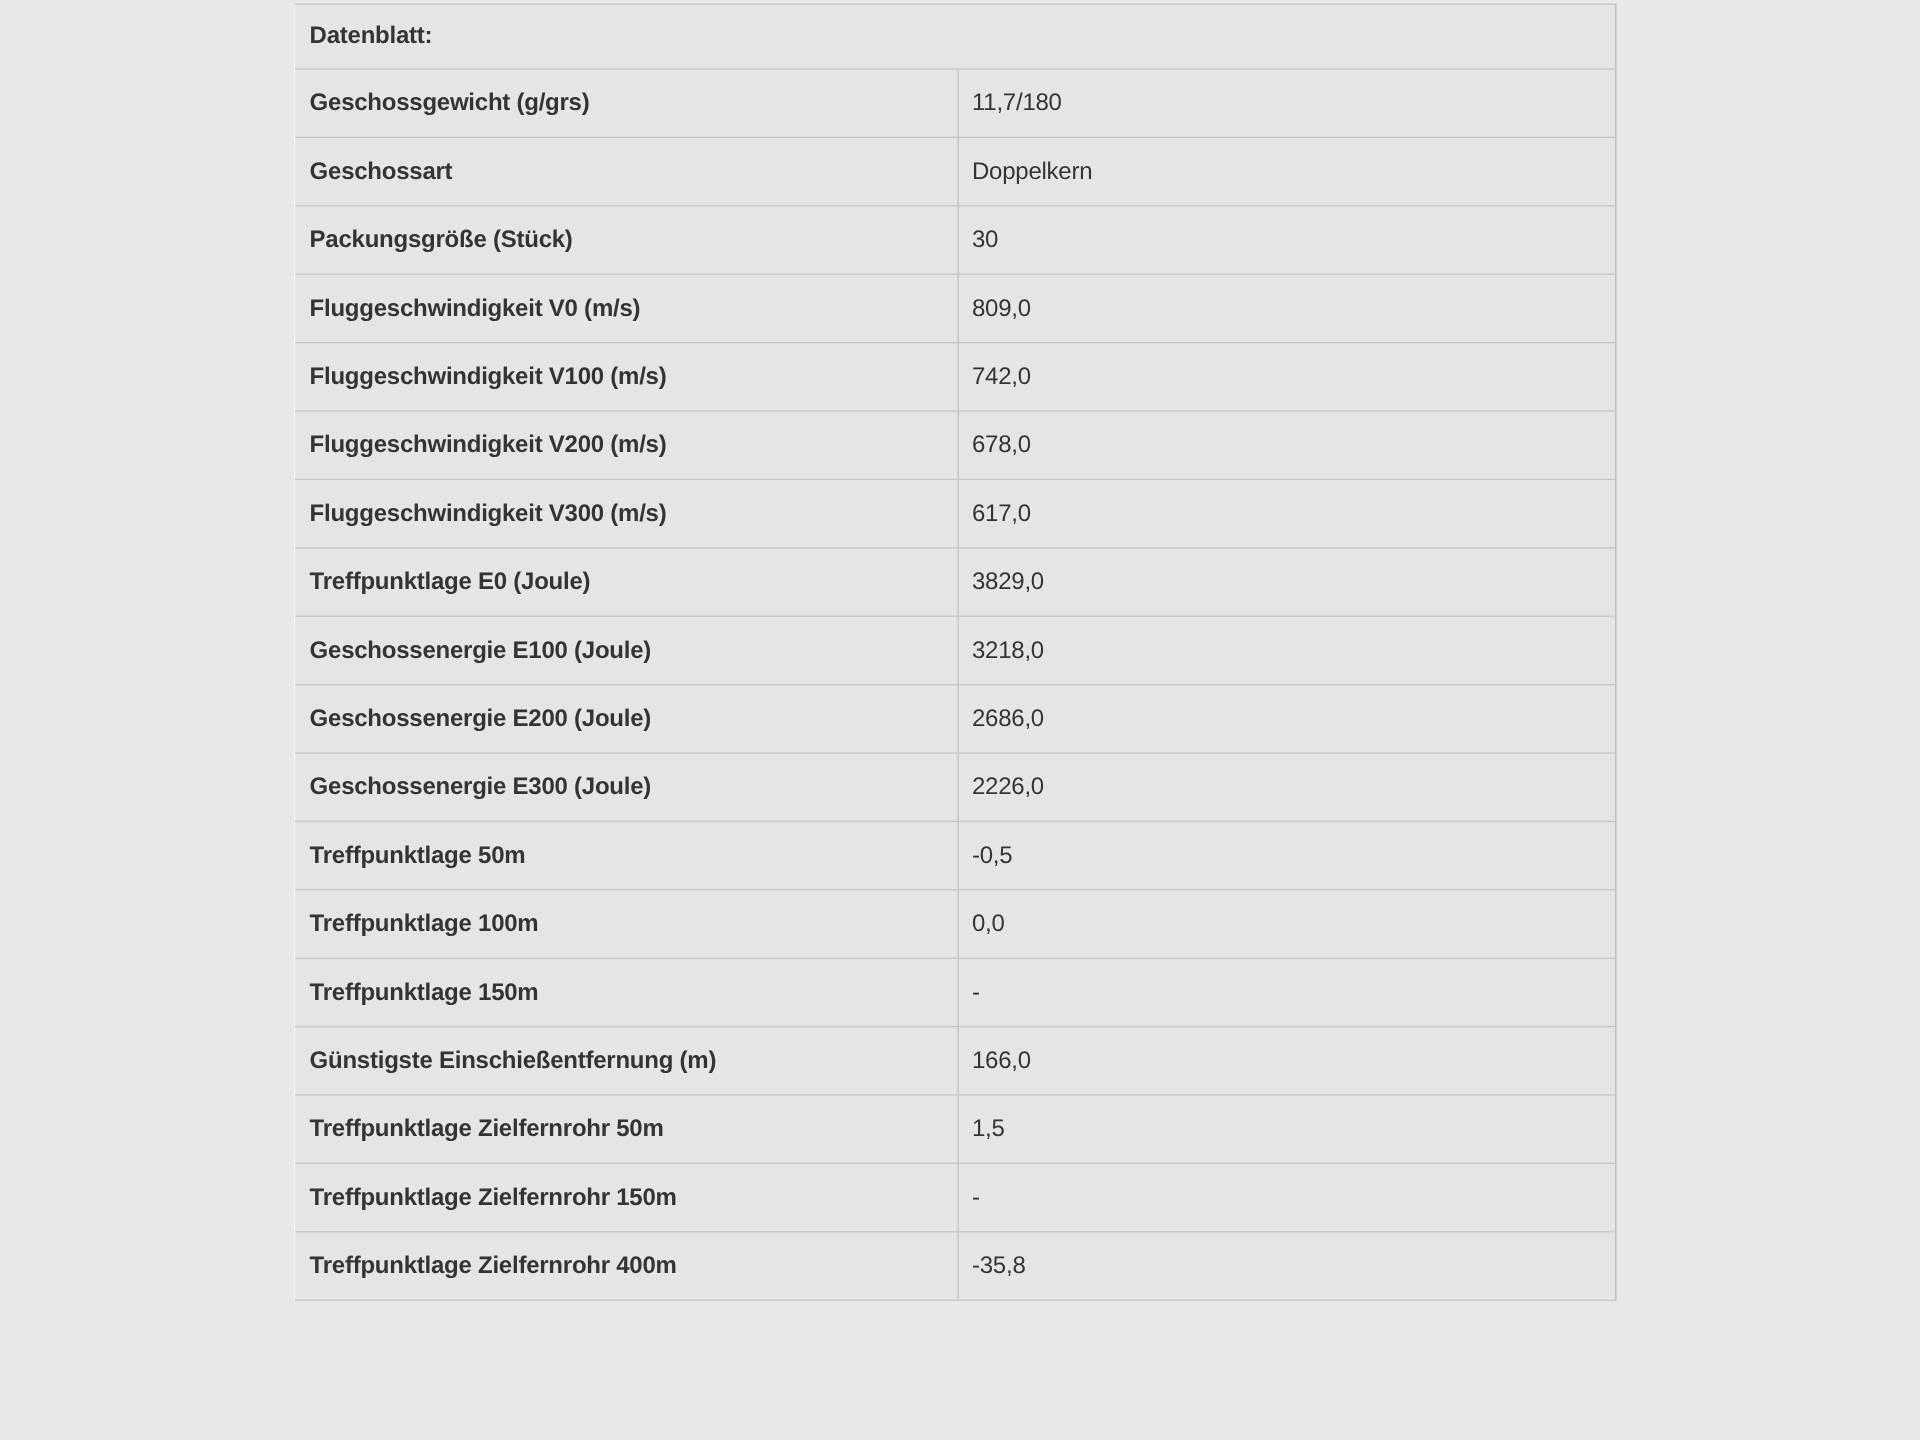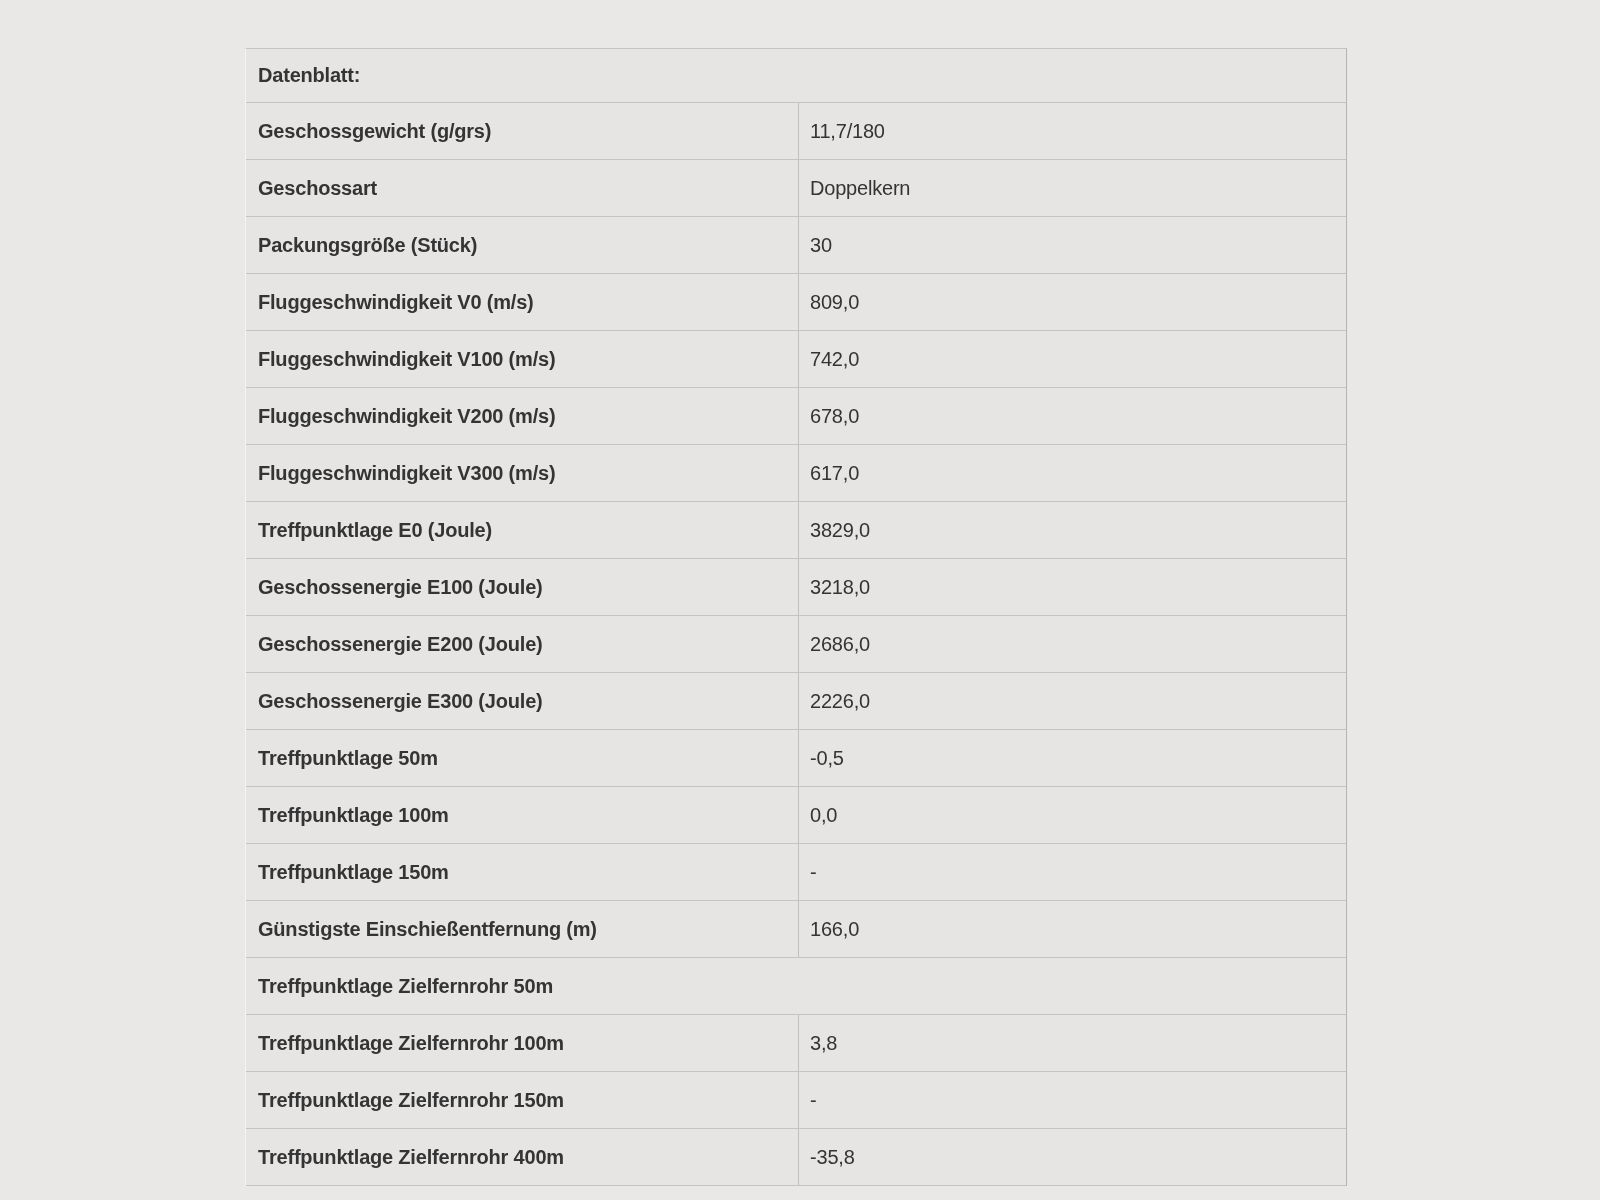--- a/index.html
+++ b/index.html
@@ -17,21 +17,20 @@
   .table-wrap {
     position: absolute;
     left: 245px;
     top: 3px;
     width: 1100px;
     background: var(--cell-bg, #e6e5e3);
     border-top: 1px solid var(--border-dark, #c6c5c3);
     border-left: 1px solid var(--border-light, #f4f3f1);
     border-right: 1px solid var(--border-edge, #b5b4b2);
     box-sizing: content-box;
-    margin-top: 45px;
   }
   .trow {
     display: flex;
     height: 56px;
     border-bottom: 1px solid var(--border-dark, #c5c4c2);
     box-sizing: content-box;
   }
   .trow.header {
     height: 53px;
   }
@@ -124,24 +123,21 @@
       <div class="trow">
         <div class="cell label">Treffpunktlage 150m</div>
         <div class="cell value">-</div>
       </div>
       <div class="trow">
         <div class="cell label">Günstigste Einschießentfernung (m)</div>
         <div class="cell value">166,0</div>
       </div>
       <div class="trow">
         <div class="cell label">Treffpunktlage Zielfernrohr 50m</div>
-      </div>
-      <div class="trow">
-        <div class="cell label">Treffpunktlage Zielfernrohr 100m</div>
-        <div class="cell value">3,8</div>
+        <div class="cell value">1,5</div>
       </div>
       <div class="trow">
         <div class="cell label">Treffpunktlage Zielfernrohr 150m</div>
         <div class="cell value">-</div>
       </div>
       <div class="trow">
         <div class="cell label">Treffpunktlage Zielfernrohr 400m</div>
         <div class="cell value">-35,8</div>
       </div>
     </div>

